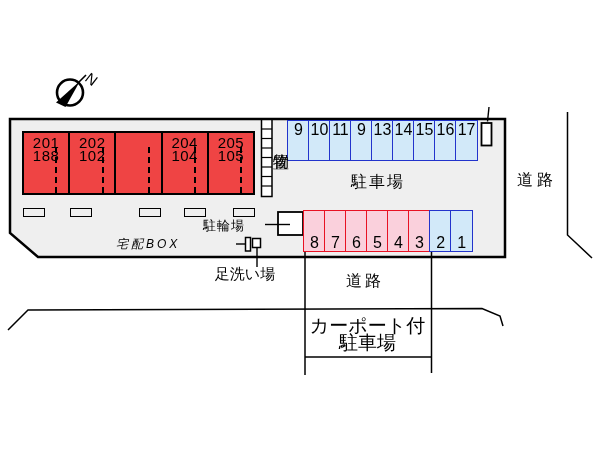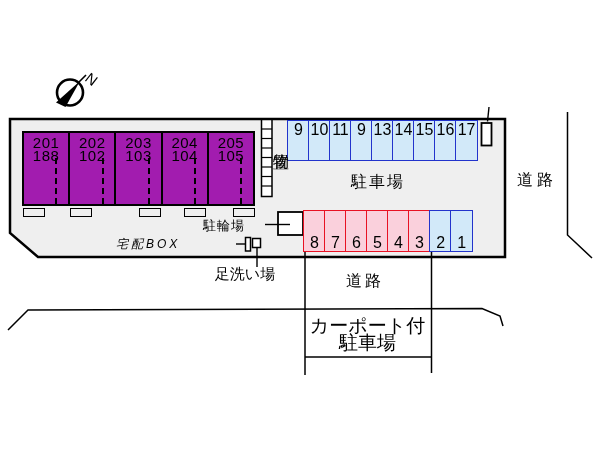--- a/index.html
+++ b/index.html
@@ -3,22 +3,22 @@
 <meta charset="utf-8">
 <style>
   html,body{margin:0;padding:0;background:#fff;}
   .stage{position:relative;width:600px;height:450px;background:#ffffff;overflow:hidden;
          font-family:"Liberation Sans","DejaVu Sans",sans-serif;color:#000;}
   .stage svg{position:absolute;left:0;top:0;z-index:0;}
   .abs{position:absolute;z-index:2;}
   .label{position:absolute;z-index:3;white-space:nowrap;color:#000;}
 
   
-  .building{left:22px;top:131px;width:233px;height:75px;border:2px solid #000;
-            display:flex;background:#a21caf;box-sizing:border-box;}
+  .building{left:22px;top:131px;width:233px;height:64px;border:2px solid #000;
+            display:flex;background:#ef4444;box-sizing:border-box;}
   .unit{flex:1;border-right:2px solid #000;position:relative;box-sizing:border-box;}
   .unit:last-child{border-right:none;}
   .unit-label{margin-top:3px;text-align:center;font-size:15px;line-height:13px;letter-spacing:0.5px;}
   .unit-dash{position:absolute;left:71%;bottom:0;height:46px;border-left:2px dashed #000;}
   .step{position:absolute;z-index:1;background:#efefef;border:1.6px solid #000;
         width:22px;height:9px;top:207.5px;box-sizing:border-box;}
 
   
   .prow{display:flex;box-sizing:border-box;}
   .prow-top{left:287px;top:120px;width:191px;height:41px;}
@@ -102,24 +102,20 @@
         <div class="unit-dash"></div>
       </div>
       <div class="unit">
         <div class="unit-label">
           <div>202</div>
           <div>102</div>
         </div>
         <div class="unit-dash"></div>
       </div>
       <div class="unit">
-        <div class="unit-label">
-          <div>203</div>
-          <div>103</div>
-        </div>
         <div class="unit-dash"></div>
       </div>
       <div class="unit">
         <div class="unit-label">
           <div>204</div>
           <div>104</div>
         </div>
         <div class="unit-dash"></div>
       </div>
       <div class="unit">

